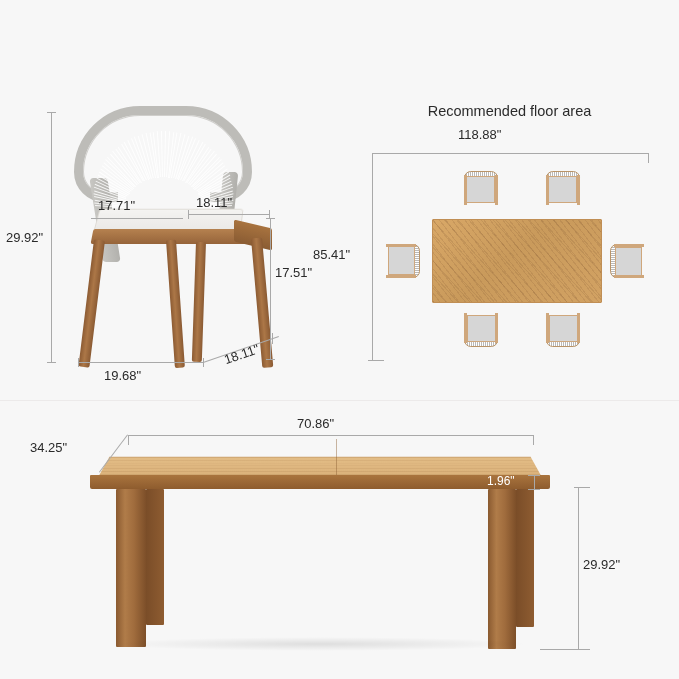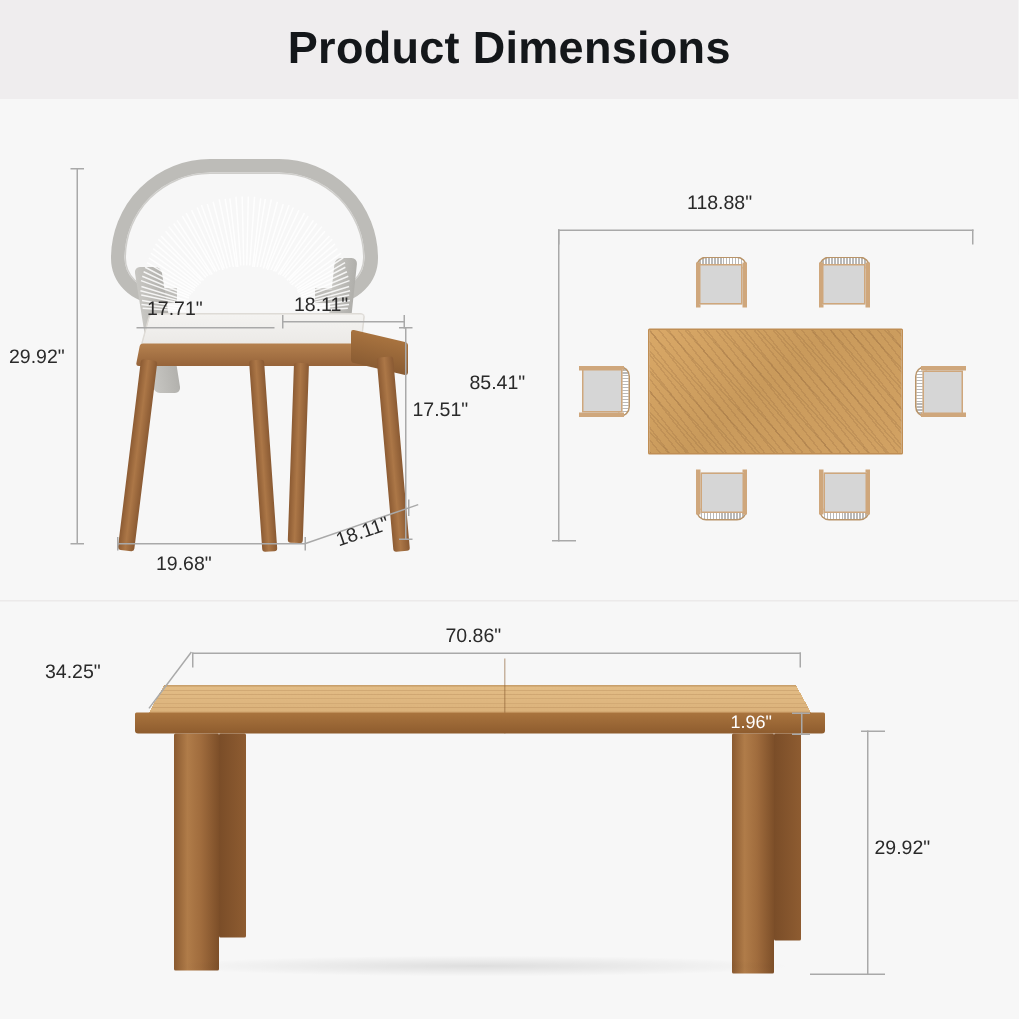--- a/index.html
+++ b/index.html
@@ -202,23 +202,20 @@
     position: absolute; left: 110px; top: 232px;
     width: 420px; height: 14px;
     background: radial-gradient(ellipse at center, rgba(0,0,0,.10) 0%, rgba(0,0,0,0) 70%);
   }
 </style>
 </head>
 <body>
 
 <div id="page">
 
-  <div class="header">
-    <div class="header-title">Product Dimensions</div>
-  </div>
   <div class="section-divider"></div>
 
   <div class="chair-wrap">
 
     <div class="chair-stage">
 
       <div class="back-outer">
         <div class="back-rim"></div>
         <div class="back-inner-hole"></div>
         <div class="back-post-l"></div>
@@ -326,20 +323,21 @@
     <div class="tick v" style="left:203px; top:268px;"></div>
     <div class="dim" style="left:104px; top:278px;">19.68"</div>
 
     <div class="dline-rot" style="left:203px; top:272px; width:80px; transform: rotate(-19deg);"></div>
     <div class="tick v" style="left:272px; top:243px; height:11px;"></div>
     <div class="dim" style="left:222px; top:263px; transform: rotate(-19deg); transform-origin:0 0;">18.11"</div>
   </div>
 
   <div class="floor-wrap">
 
+    <div class="floor-title">Recommended floor area</div>
 
     <div class="dim" style="left:118px; top:32px;">118.88"</div>
     <div class="dline h" style="left:32px; top:58px; width:277px;"></div>
     <div class="tick v" style="left:32px; top:58px; height:10px;"></div>
     <div class="tick v" style="left:308px; top:58px; height:10px;"></div>
 
     <div class="dline v" style="left:32px; top:58px; height:208px;"></div>
     <div class="tick h" style="left:28px; top:265px; width:16px;"></div>
     <div class="dim" style="left:-27px; top:152px;">85.41"</div>
 

